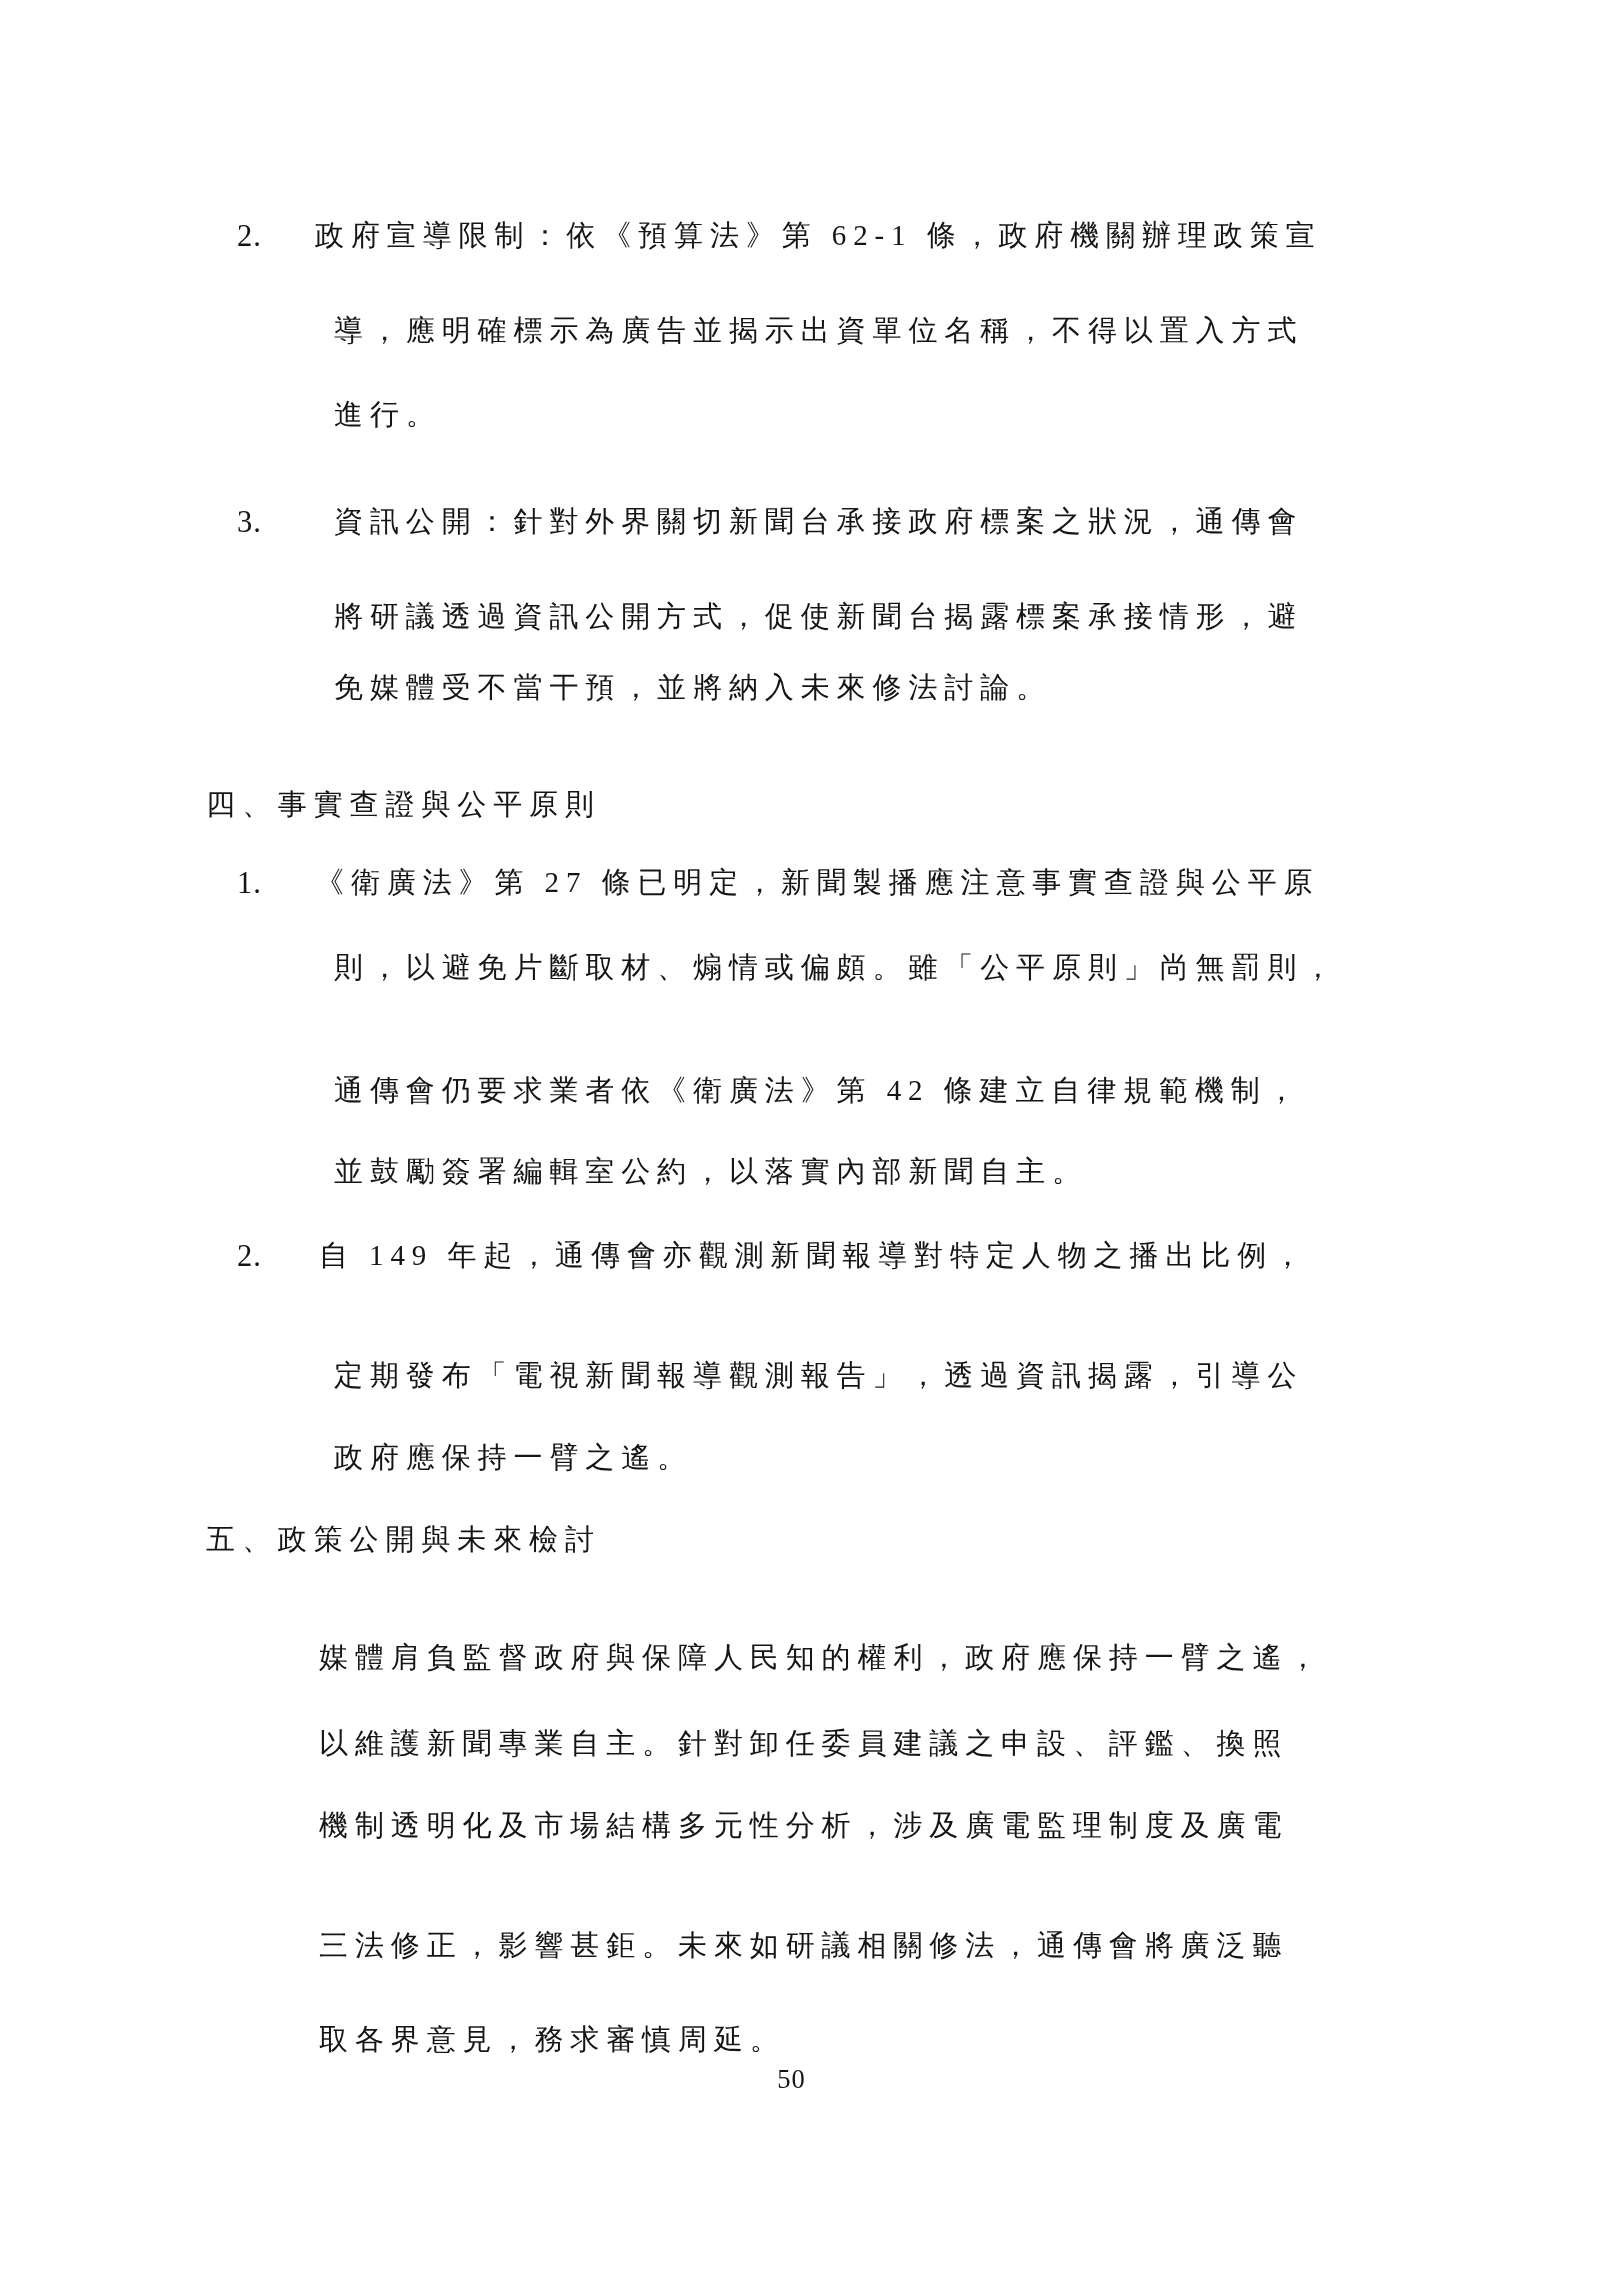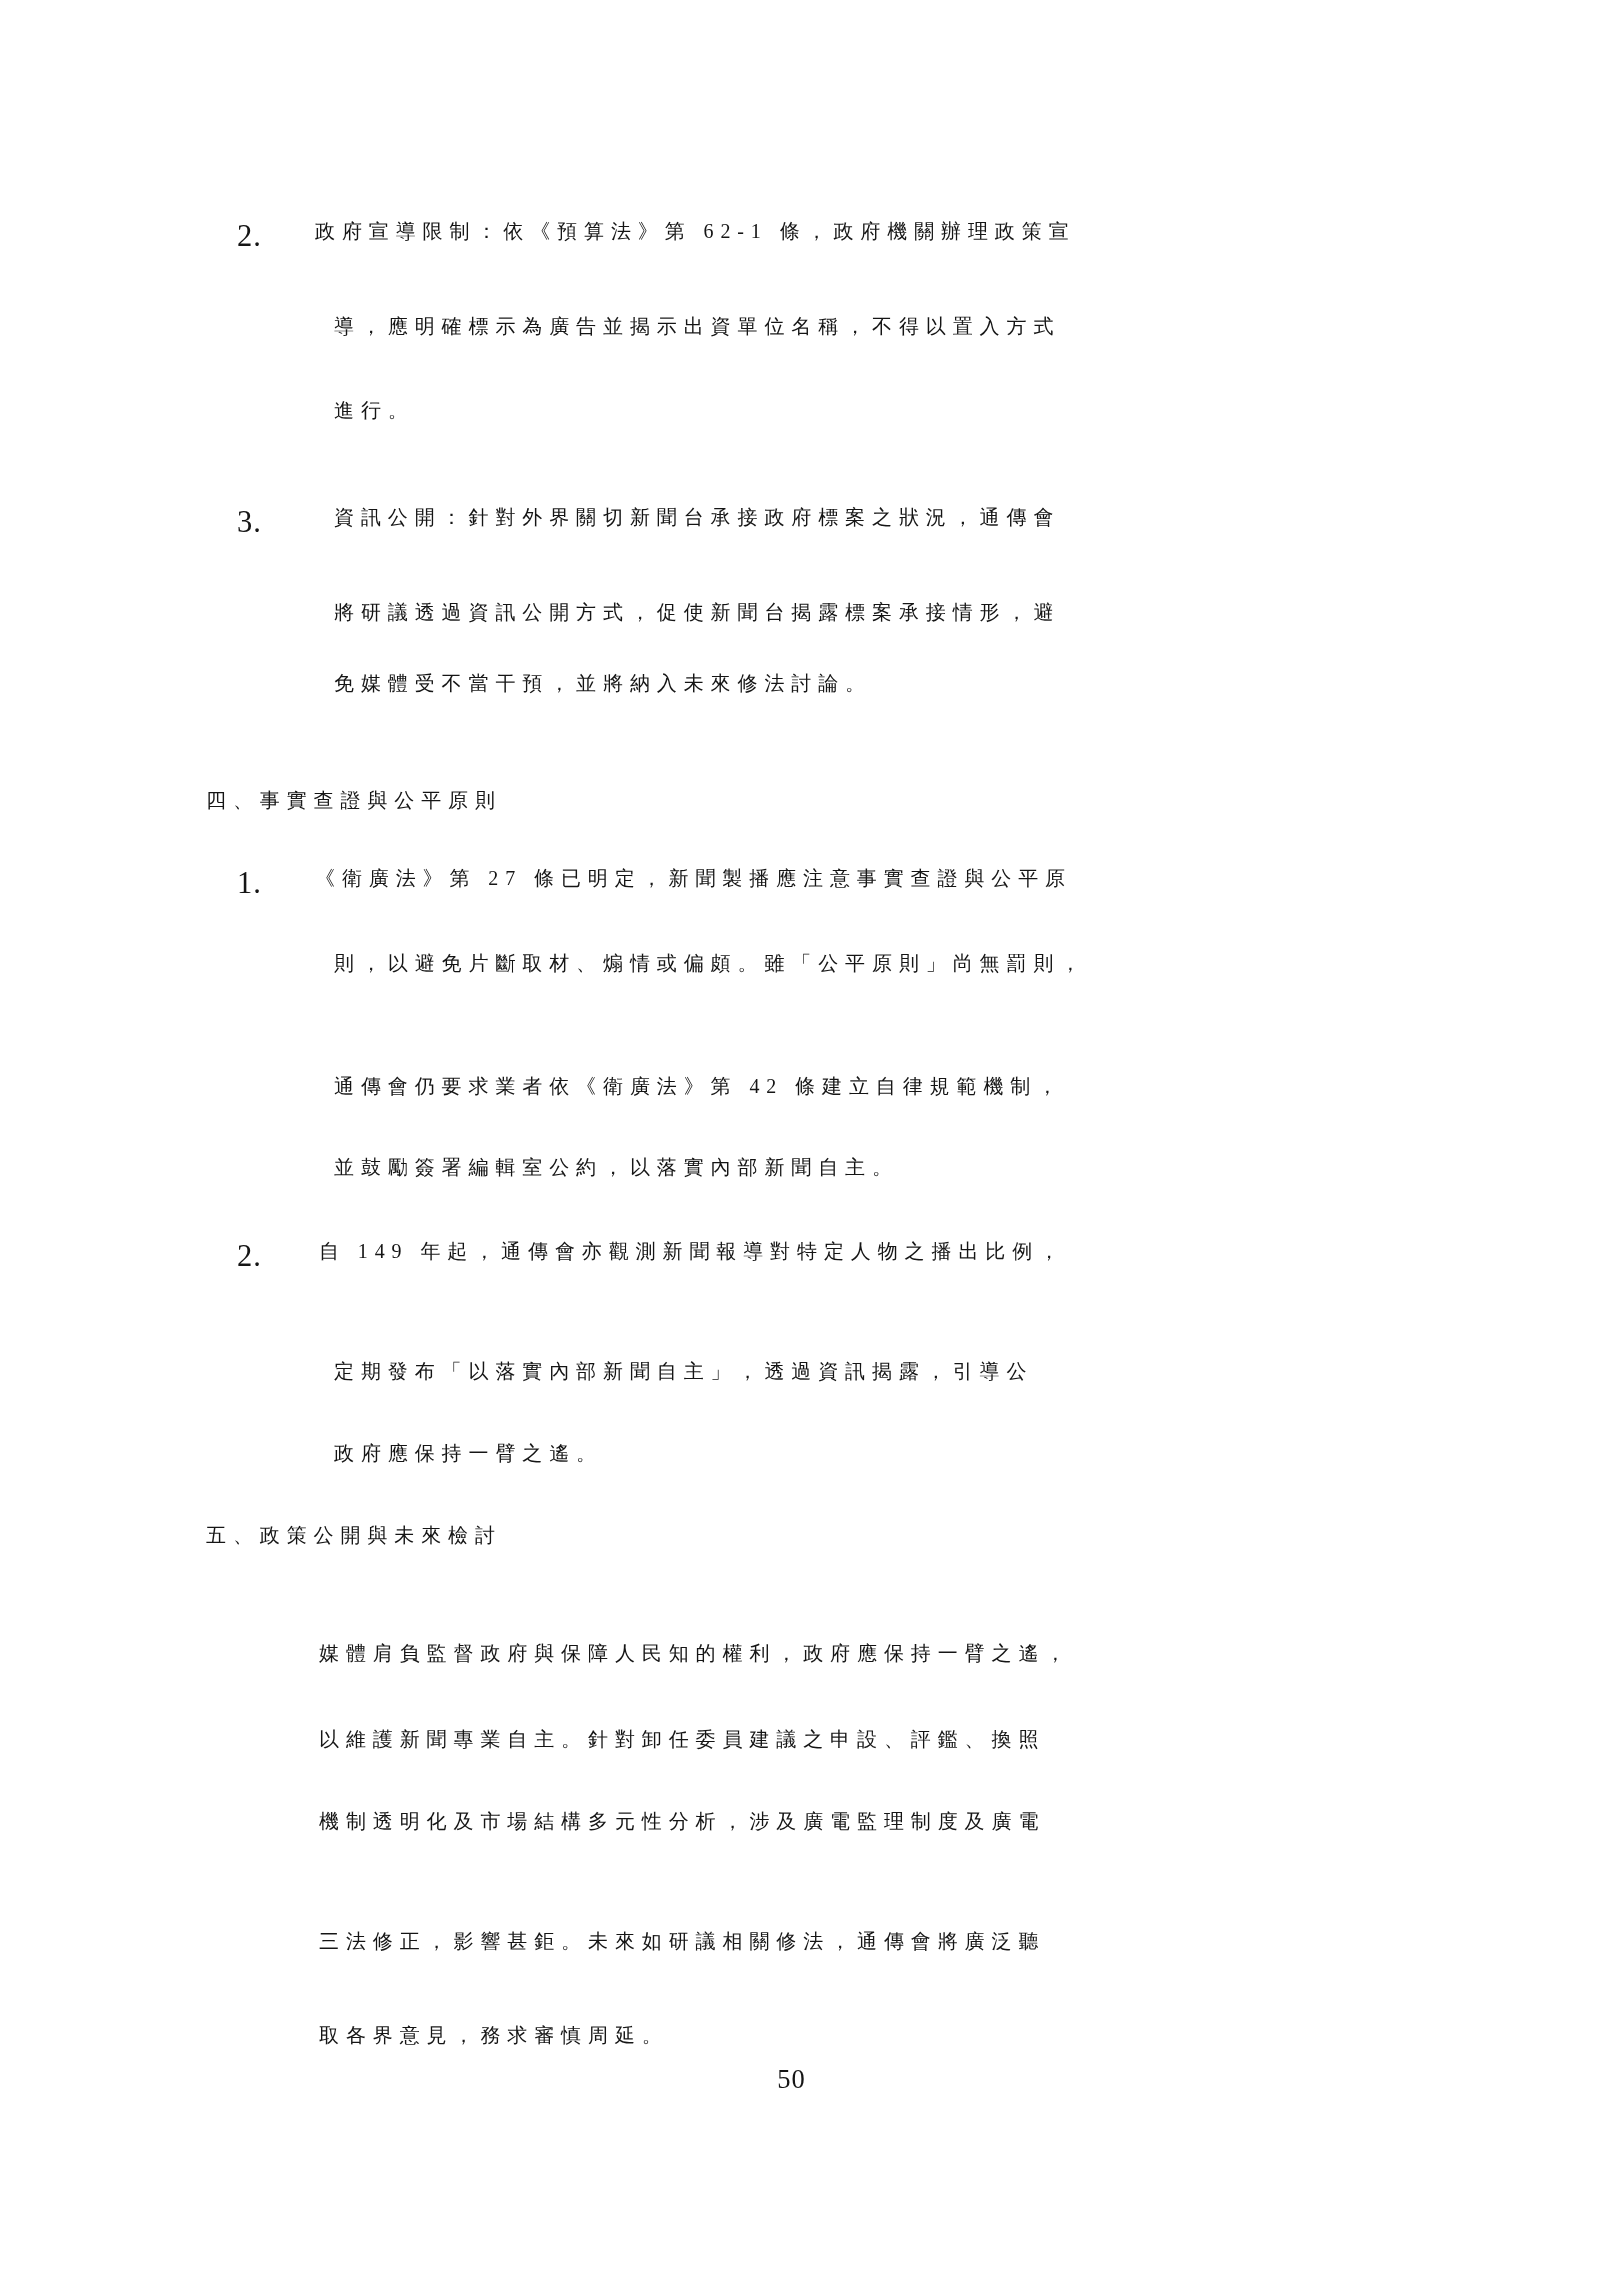--- a/index.html
+++ b/index.html
@@ -7,21 +7,21 @@
     width: 1623px; height: 2295px;
     background: #ffffff;
     position: relative;
     font-family: "Liberation Serif", "DejaVu Serif", serif;
     color: #151515;
     overflow: hidden;
   }
   .page { position: absolute; inset: 0; }
   .ln {
     position: absolute;
-    font-size: 20px;
+    font-size: 29px;
     line-height: 1.1;
     letter-spacing: 6.9px;
     white-space: nowrap;
     font-weight: 500;
   }
   .marker {
     position: absolute;
     font-size: 30.5px;
     line-height: 1.1;
     letter-spacing: 1px;
@@ -55,21 +55,21 @@
   <div class="ln" style="left:206px; top:789px">四、事實查證與公平原則</div>
 
   <span class="marker" style="left:237px; top:867px">1.</span>
   <div class="ln" style="left:315px; top:867px">《衛廣法》第 27 條已明定，新聞製播應注意事實查證與公平原</div>
   <div class="ln" style="left:334px; top:952px">則，以避免片斷取材、煽情或偏頗。雖「公平原則」尚無罰則，</div>
   <div class="ln" style="left:334px; top:1075px">通傳會仍要求業者依《衛廣法》第 42 條建立自律規範機制，</div>
   <div class="ln" style="left:334px; top:1156px">並鼓勵簽署編輯室公約，以落實內部新聞自主。</div>
 
   <span class="marker" style="left:237px; top:1240px">2.</span>
   <div class="ln" style="left:319px; top:1240px">自 149 年起，通傳會亦觀測新聞報導對特定人物之播出比例，</div>
-  <div class="ln" style="left:334px; top:1360px">定期發布「以落實內部新聞自主」，透過資訊揭露，引導公</div>
+  <div class="ln" style="left:334px; top:1360px">定期發布「電視新聞報導觀測報告」，透過資訊揭露，引導公</div>
   <div class="ln" style="left:334px; top:1442px">政府應保持一臂之遙。</div>
 
   <div class="ln" style="left:206px; top:1524px">五、政策公開與未來檢討</div>
 
   <div class="ln" style="left:319px; top:1642px">媒體肩負監督政府與保障人民知的權利，政府應保持一臂之遙，</div>
   <div class="ln" style="left:319px; top:1728px">以維護新聞專業自主。針對卸任委員建議之申設、評鑑、換照</div>
   <div class="ln" style="left:319px; top:1810px">機制透明化及市場結構多元性分析，涉及廣電監理制度及廣電</div>
   <div class="ln" style="left:319px; top:1930px">三法修正，影響甚鉅。未來如研議相關修法，通傳會將廣泛聽</div>
   <div class="ln" style="left:319px; top:2024px">取各界意見，務求審慎周延。</div>
 

